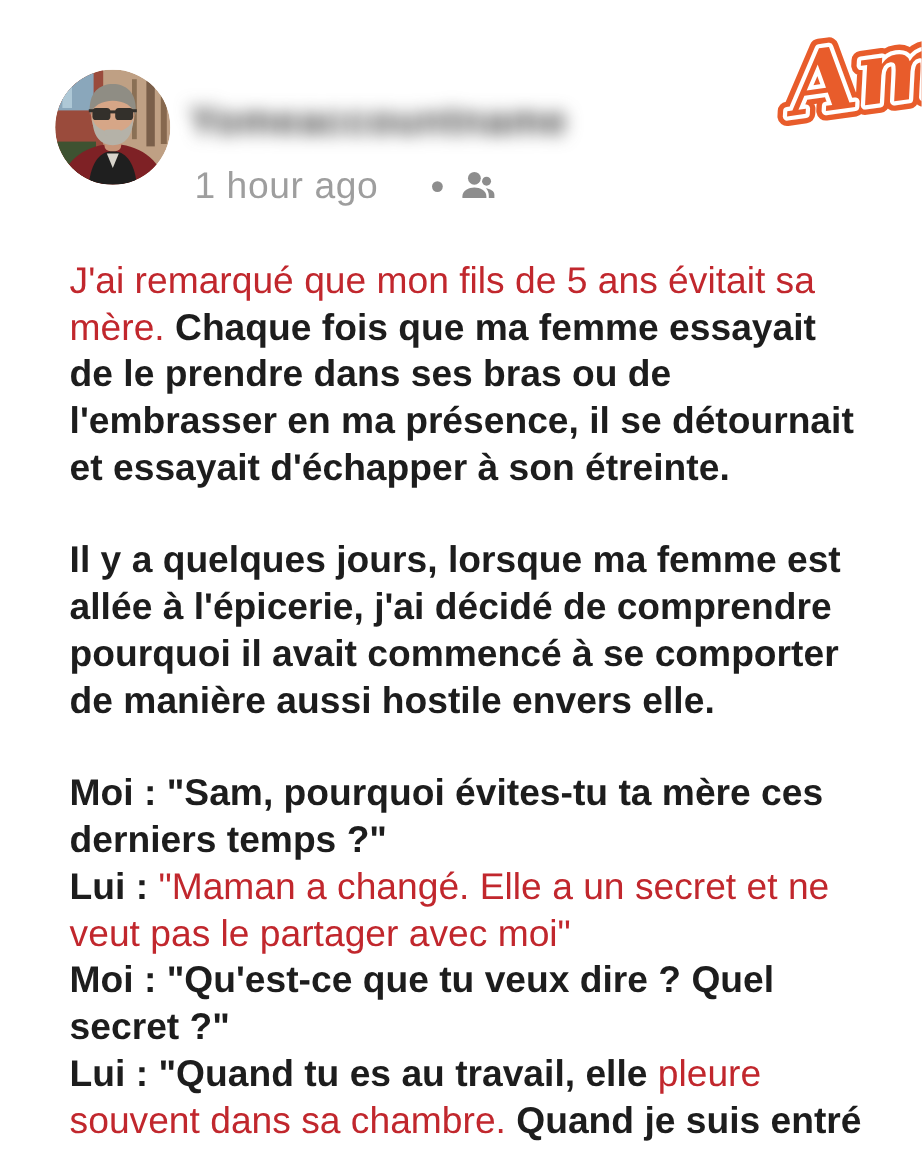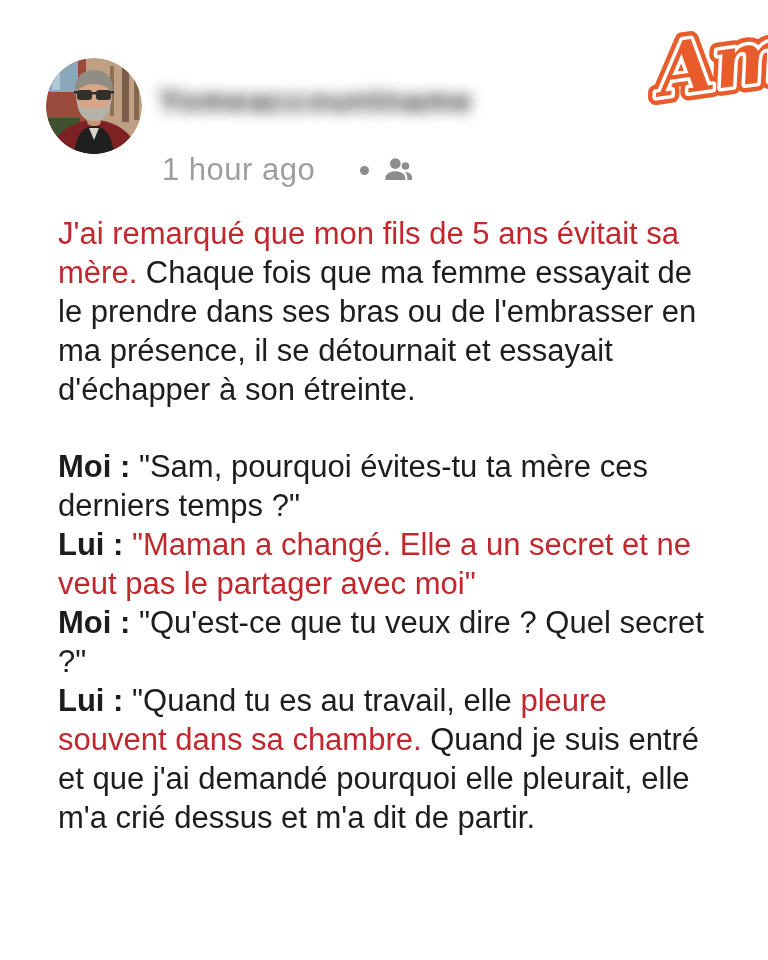--- a/index.html
+++ b/index.html
@@ -31,21 +31,21 @@
   .username-blur {
     position: absolute; left: 158px; top: 82px;
     font-size: 33px; font-weight: 600; color: #3c3c3c;
     filter: blur(7px);
     white-space: nowrap;
     letter-spacing: 1px;
     user-select: none;
   }
 
   .meta-row {
-    position: absolute; left: 162px; top: 152px;
+    position: absolute; left: 162px; top: 137px;
     display: flex; align-items: center;
   }
   .timestamp {
     font-size: 31px; color: var(--timestamp-gray);
     letter-spacing: 0.5px;
   }
   .privacy-dot {
     width: 9px; height: 9px; border-radius: 50%;
     background: var(--icon-gray);
     margin-left: 45px;
@@ -66,21 +66,21 @@
   .logo-layer-core { fill: var(--logo-orange); }
 
   
   .post-body {
     position: absolute; left: 58px; top: 214px;
     width: 660px;
     font-size: 31px; line-height: 39px;
     color: var(--text-black);
   }
   .post-body p { margin: 0 0 38px 0; }
-  .seg-normal { font-weight: normal; color: var(--text-black); }
+  .seg-normal { font-weight: bold; color: var(--text-black); }
   .seg-bold { font-weight: bold; color: var(--text-black); }
   .seg-red-bold { font-weight: normal; color: var(--accent-red); }
 </style>
 </head>
 <body>
 
 <div class="canvas">
 
   <div class="avatar">
     <svg viewBox="0 0 96 96">
@@ -140,16 +140,17 @@
       <g transform="rotate(-8 60 60)">
         <text x="14" y="82" class="logo-layer-rim">Am</text>
         <text x="14" y="82" class="logo-layer-case">Am</text>
         <text x="14" y="82" class="logo-layer-core">Am</text>
       </g>
     </svg>
   </div>
 
   <div class="post-body">
       <p><span class="seg-red-bold">J'ai remarqué que mon fils de 5 ans évitait sa mère.</span><span class="seg-normal"> Chaque fois que ma femme essayait de le prendre dans ses bras ou de l'embrasser en ma présence, il se détournait et essayait d'échapper à son étreinte.</span></p>
+      <p><span class="seg-normal">Il y a quelques jours, lorsque ma femme est allée à l'épicerie, j'ai décidé </span><span class="seg-bold">de comprendre</span><span class="seg-normal"> pourquoi il avait commencé à se comporter de manière aussi hostile envers elle.</span></p>
       <p><span class="seg-bold">Moi : </span><span class="seg-normal">"Sam, pourquoi évites-tu ta mère ces derniers temps ?"</span><br><span class="seg-bold">Lui : </span><span class="seg-red-bold">"Maman a changé. Elle a un secret et ne veut pas le partager avec moi"</span><br><span class="seg-bold">Moi : </span><span class="seg-normal">"Qu'est-ce que tu veux dire ? Quel secret ?"</span><br><span class="seg-bold">Lui : </span><span class="seg-normal">"Quand tu es au travail, elle </span><span class="seg-red-bold">pleure souvent dans sa chambre.</span><span class="seg-normal"> Quand je suis entré et que j'ai demandé pourquoi elle pleurait, elle m'a crié dessus et m'a dit de partir. </span></p>
     </div>
 
 </div>
 
 </body></html>

